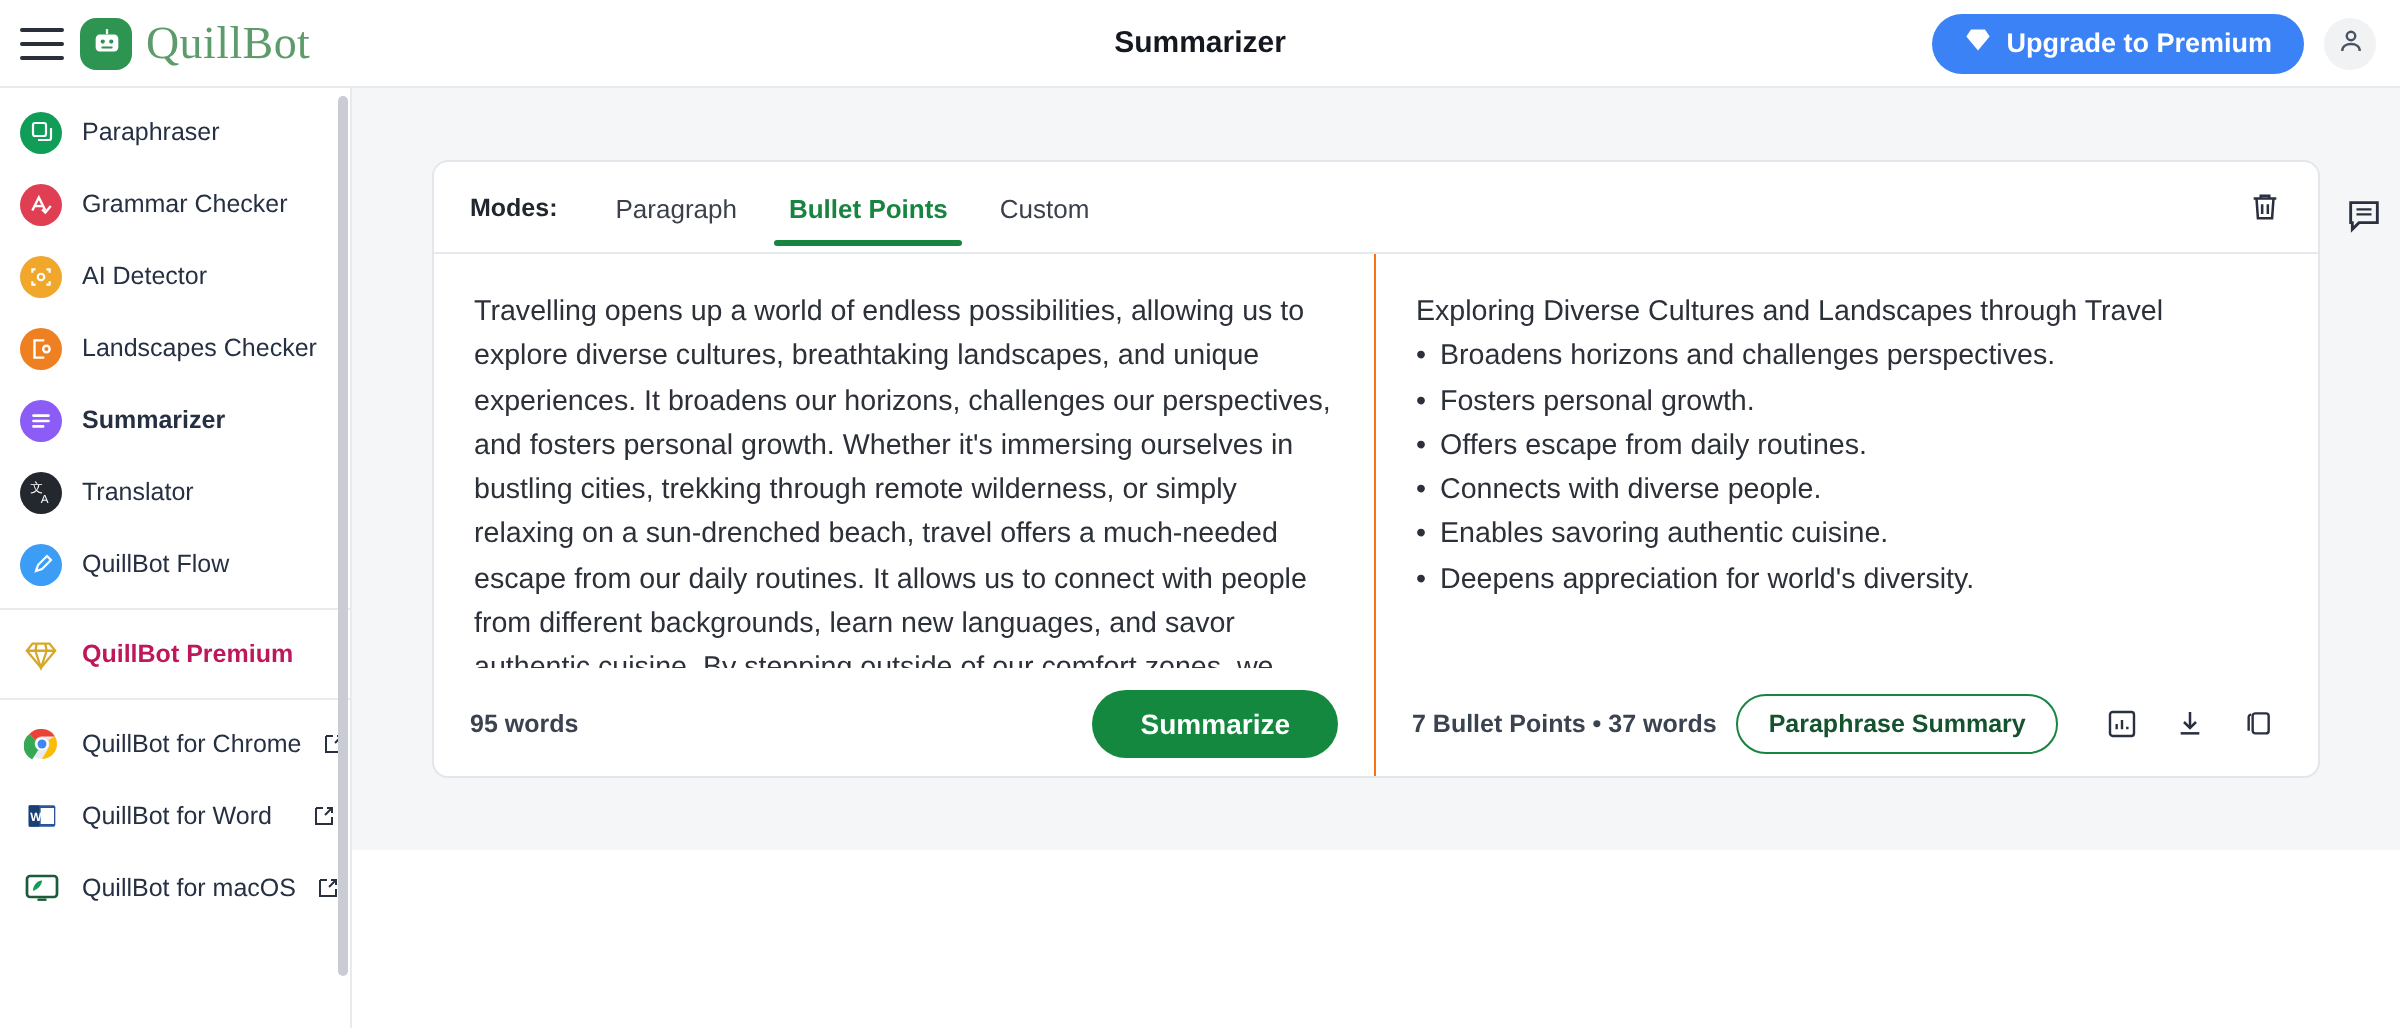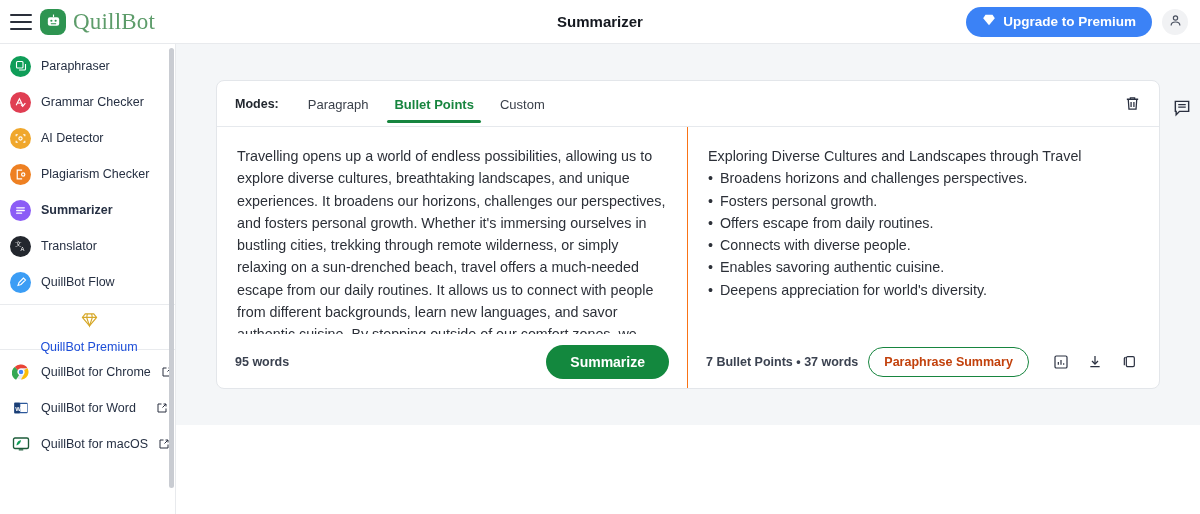--- a/index.html
+++ b/index.html
@@ -58,21 +58,21 @@
     display: flex; align-items: center; gap: 10px;
     height: 36px; padding: 0 8px 0 10px; cursor: pointer;
     font-size: 12.5px; color: #263043; white-space: nowrap;
   }
   .side-item.active { font-weight: bold; }
   .side-item .label { flex: 0 0 auto; }
   .ic { width: 21px; height: 21px; flex: 0 0 21px; border-radius: 50%;
     display: flex; align-items: center; justify-content: center; }
   .ic svg { display: block; }
   .divider { height: 1px; background: #e9ebee; margin: 4px 0; }
-  .side-item.premium { color: #1d4ed8; font-weight: normal; flex-direction: column; }
+  .side-item.premium { color: #be185d; font-weight: bold; }
   .ext-ic { margin-left: auto; width: 12px; height: 12px; flex: 0 0 12px; }
   .side-scrollbar {
     position: absolute; right: 2px; top: 4px; width: 5px; height: 440px;
     background: #c9ccd2; border-radius: 3px;
   }
   .sidebar-edge { position: absolute; right: 0; top: 0; bottom: 0; width: 1px; background: #e8eaed; }
 
   
   .main { flex: 1; background: #f4f6f8; position: relative; min-width: 0; padding: 0; }
   .card {
@@ -118,21 +118,21 @@
     padding: 0 18px; gap: 10px; border-top: 1px solid transparent;
   }
   .wordcount { font-size: 12.5px; font-weight: bold; color: #3b4250; white-space: nowrap; }
   .summarize-btn {
     margin-left: auto; background: #13883e; color: #fff; border: none;
     border-radius: 20px; height: 34px; padding: 0 24px;
     font-size: 14px; font-weight: bold; cursor: pointer;
     font-family: "Liberation Sans", sans-serif;
   }
   .para-btn {
-    background: #fff; color: #c2410c; border: 1.3px solid #17853f;
+    background: #fff; color: #14532d; border: 1.3px solid #17853f;
     border-radius: 18px; height: 30px; padding: 0 15px;
     font-size: 12.5px; font-weight: bold; cursor: pointer;
     font-family: "Liberation Sans", sans-serif; white-space: nowrap;
   }
   .foot-icons { margin-left: auto; display: flex; align-items: center; gap: 10px; }
 
   
   .feedback-btn {
     position: absolute; right: 6px; top: 52px;
     background: none; border: none; cursor: pointer; padding: 2px;
@@ -218,21 +218,21 @@
           <span class="label">AI Detector</span>
         </div>
 
         <div class="side-item">
           <span class="ic" style="background:#ee8022">
             <svg width="13" height="13" viewBox="0 0 24 24" fill="none" stroke="#fff" stroke-width="2.2">
               <path d="M15 4H6v16h9"></path>
                 <circle cx="17" cy="12" r="3"></circle>
             </svg>
           </span>
-          <span class="label">Plagiarism Checker</span>
+          <span class="label">Landscapes Checker</span>
         </div>
 
         <div class="side-item active">
           <span class="ic" style="background:#8b5cf6">
             <svg width="13" height="13" viewBox="0 0 24 24" stroke="#fff" stroke-width="2.4" stroke-linecap="round">
               <path d="M5 7h14M5 12h14M5 17h9"></path>
             </svg>
           </span>
           <span class="label">Summarizer</span>
         </div>

